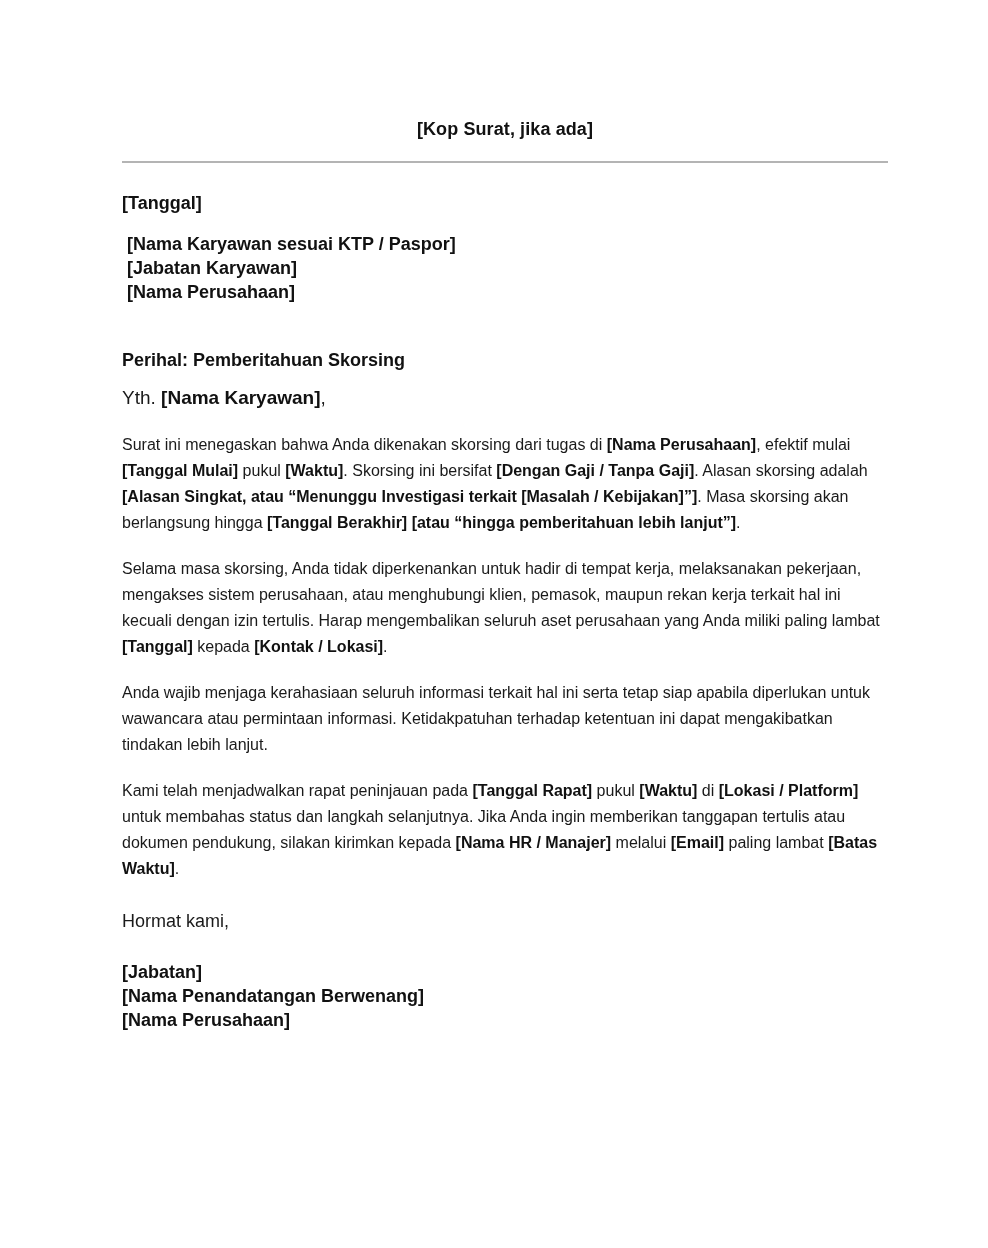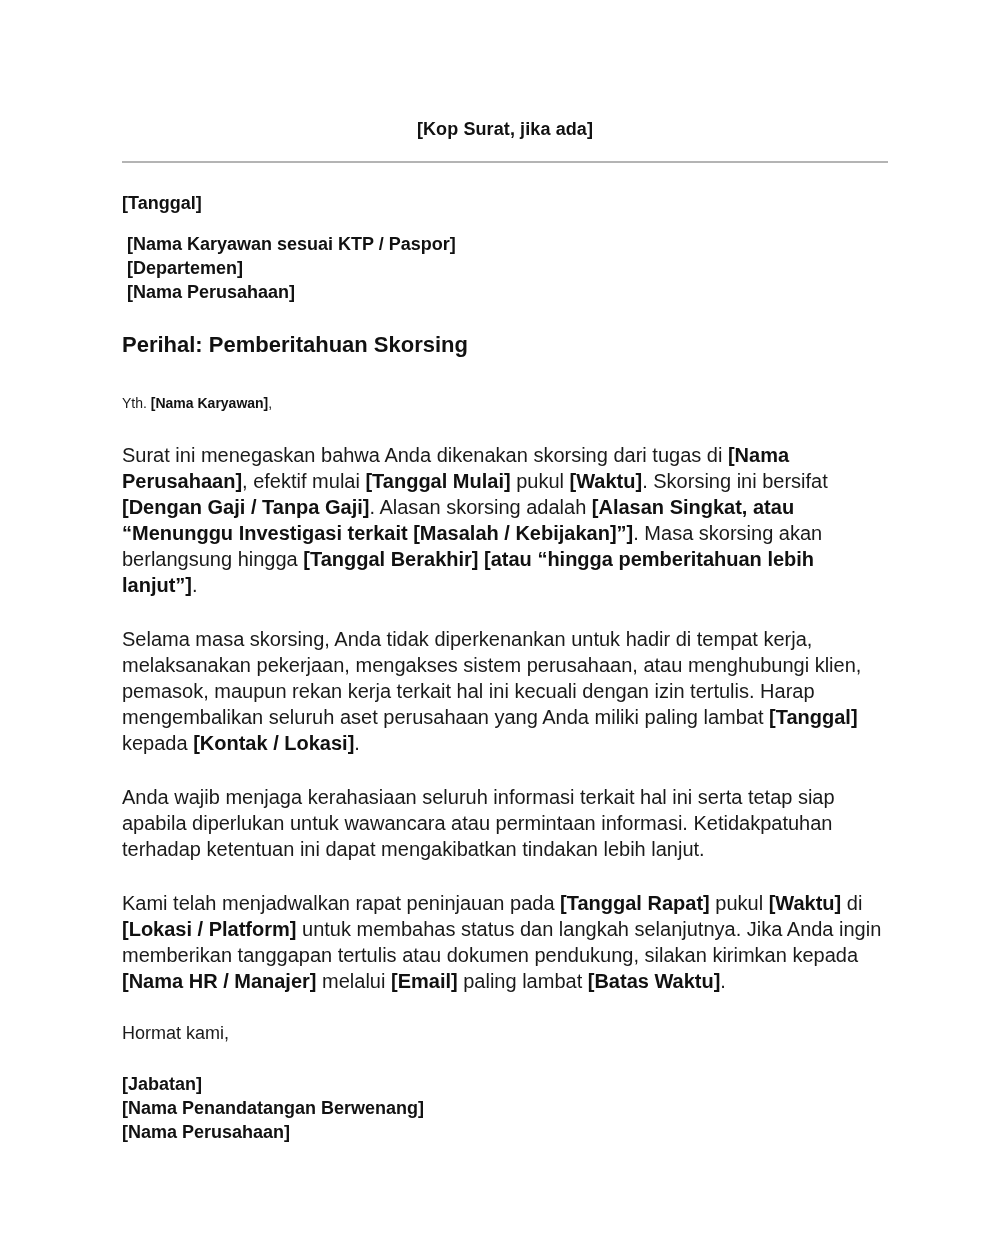--- a/index.html
+++ b/index.html
@@ -63,38 +63,38 @@
     font-weight: bold;
     color: #111111;
     line-height: 24px;
   }
   .addr-block .addr-line {
     display: block;
     white-space: pre;
   }
 
   .subject-line {
-    margin-top: 26px;
-    font-size: 22px;
+    margin-top: 44px;
+    font-size: 18px;
     font-weight: bold;
     color: #111111;
     line-height: 1.35;
   }
 
   .salutation {
-    margin-top: 34px;
-    font-size: 14px;
+    margin-top: 12px;
+    font-size: 19px;
     color: #1a1a1a;
     line-height: 1.45;
   }
   .salutation b { font-weight: bold; color: #111111; }
 
   .para {
-    margin-top: 28px;
-    font-size: 20px;
+    margin-top: 20px;
+    font-size: 16px;
     line-height: 26px;
     color: #1a1a1a;
     text-align: left;
   }
   .para b {
     font-weight: bold;
     color: #111111;
   }
 
   .closing {
@@ -124,21 +124,21 @@
   <div class="sheet">
 
     <div class="letterhead">[Kop Surat, jika ada]</div>
 
     <hr class="rule">
 
     <div class="date-line">[Tanggal]</div>
 
     <div class="addr-block">
         <span class="addr-line">[Nama Karyawan sesuai KTP / Paspor]</span>
-        <span class="addr-line">[Departemen]</span>
+        <span class="addr-line">[Jabatan Karyawan]</span>
         <span class="addr-line">[Nama Perusahaan]</span>
       </div>
 
     <div class="subject-line">Perihal: Pemberitahuan Skorsing</div>
 
     <div class="salutation"><span>Yth. </span><b>[Nama Karyawan]</b><span>,</span></div>
 
     <div>
         <div class="para"><span>Surat ini menegaskan bahwa Anda dikenakan skorsing dari tugas di </span><b>[Nama Perusahaan]</b><span>, efektif mulai </span><b>[Tanggal Mulai]</b><span> pukul </span><b>[Waktu]</b><span>. Skorsing ini bersifat </span><b>[Dengan Gaji / Tanpa Gaji]</b><span>. Alasan skorsing adalah </span><b>[Alasan Singkat, atau “Menunggu Investigasi terkait [Masalah / Kebijakan]”]</b><span>. Masa skorsing akan berlangsung hingga </span><b>[Tanggal Berakhir] [atau “hingga pemberitahuan lebih lanjut”]</b><span>.</span></div>
         <div class="para"><span>Selama masa skorsing, Anda tidak diperkenankan untuk hadir di tempat kerja, melaksanakan pekerjaan, mengakses sistem perusahaan, atau menghubungi klien, pemasok, maupun rekan kerja terkait hal ini kecuali dengan izin tertulis. Harap mengembalikan seluruh aset perusahaan yang Anda miliki paling lambat </span><b>[Tanggal]</b><span> kepada </span><b>[Kontak / Lokasi]</b><span>.</span></div>

